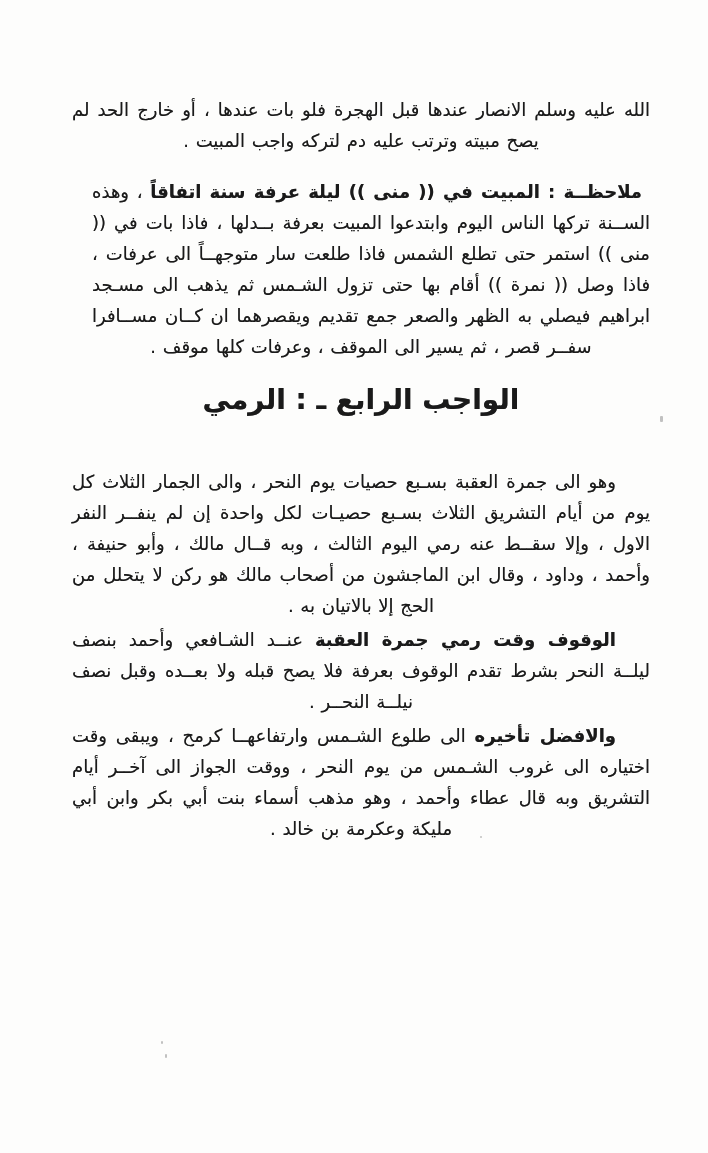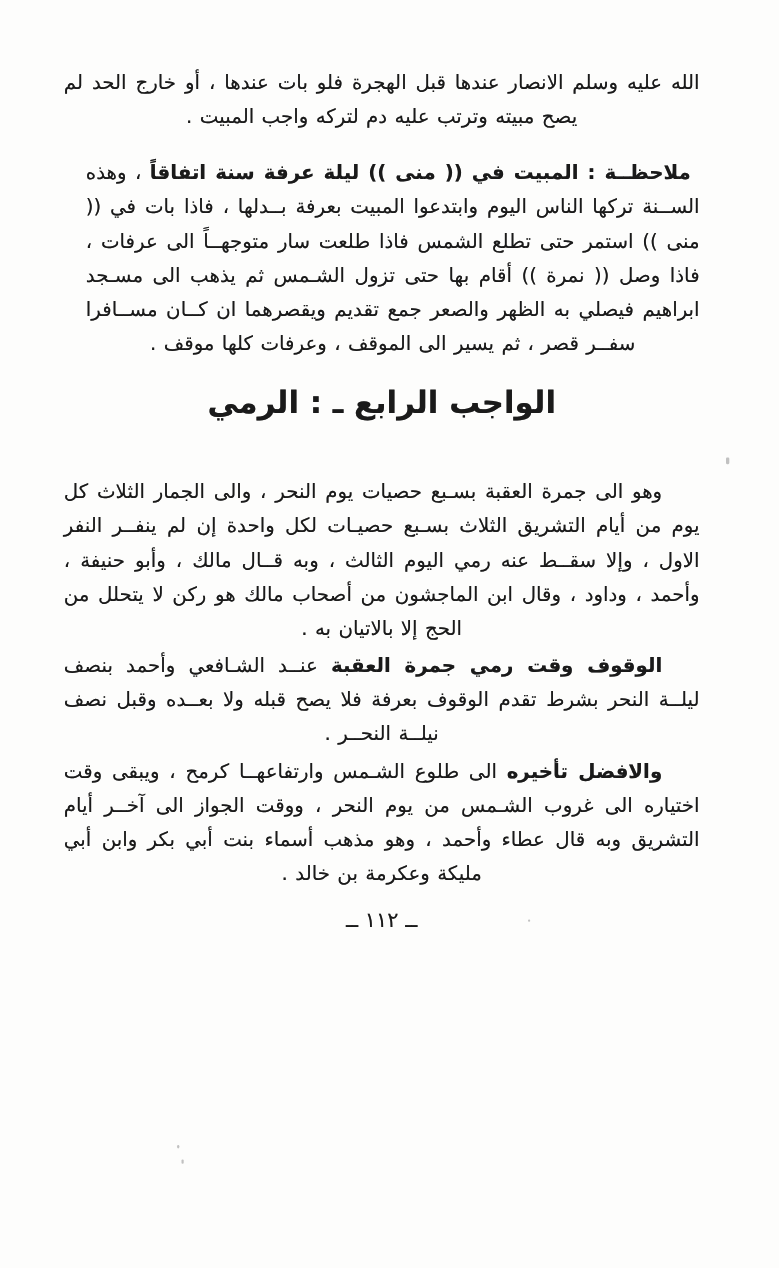--- a/index.html
+++ b/index.html
@@ -12,23 +12,23 @@
     width: 708px;
     height: 1153px;
     background: #fdfdfc;
     overflow: hidden;
     font-family: "DejaVu Sans", sans-serif;
     color: #1a1a1a;
   }
   .text-column {
     position: absolute;
     top: 0;
-    left: 58px;
+    left: 72px;
     width: 578px;
-    padding-top: 60px;
+    padding-top: 94px;
     direction: rtl;
   }
   .para {
     margin: 0;
     font-size: 18px;
     line-height: 31px;
     text-align: justify;
     word-spacing: 1px;
     text-shadow: 0 0 0.5px rgba(20,20,20,0.55);
   }
@@ -79,21 +79,20 @@
 
     <h1 class="section-heading">الواجب الرابع ـ : الرمي</h1>
 
     <p class="para indent last-center tight">وهو الى جمرة العقبة بسـبع حصيات يوم النحر ، والى الجمار الثلاث كل يوم من أيام التشريق الثلاث بسـبع حصيـات لكل واحدة إن لم ينفــر النفر الاول ، وإلا سقــط عنه رمي اليوم الثالث ، وبه قــال مالك ، وأبو حنيفة ، وأحمد ، وداود ، وقال ابن الماجشون من أصحاب مالك هو ركن لا يتحلل من الحج إلا بالاتيان به .</p>
 
     <p class="para indent last-center tight"><strong class="lead">الوقوف وقت رمي جمرة العقبة</strong><span> عنــد الشـافعي وأحمد بنصف ليلــة النحر بشرط تقدم الوقوف بعرفة فلا يصح قبله ولا بعــده وقبل نصف نيلــة النحــر .</span></p>
 
 
     <p class="para indent last-center"><strong class="lead">والافضل تأخيره</strong><span> الى طلوع الشـمس وارتفاعهــا كرمح ، ويبقى وقت اختياره الى غروب الشـمس من يوم النحر ، ووقت الجواز الى آخــر أيام التشريق وبه قال عطاء وأحمد ، وهو مذهب أسماء بنت أبي بكر وابن أبي مليكة وعكرمة بن خالد .</span></p>
 
-    <div class="page-number">ــ ١١٢ ــ</div>
 
   </div>
 
   <div class="speck speck-1"></div>
   <div class="speck speck-2"></div>
   <div class="speck speck-3"></div>
   <div class="speck speck-4"></div>
 </div>
 
 </body></html>

